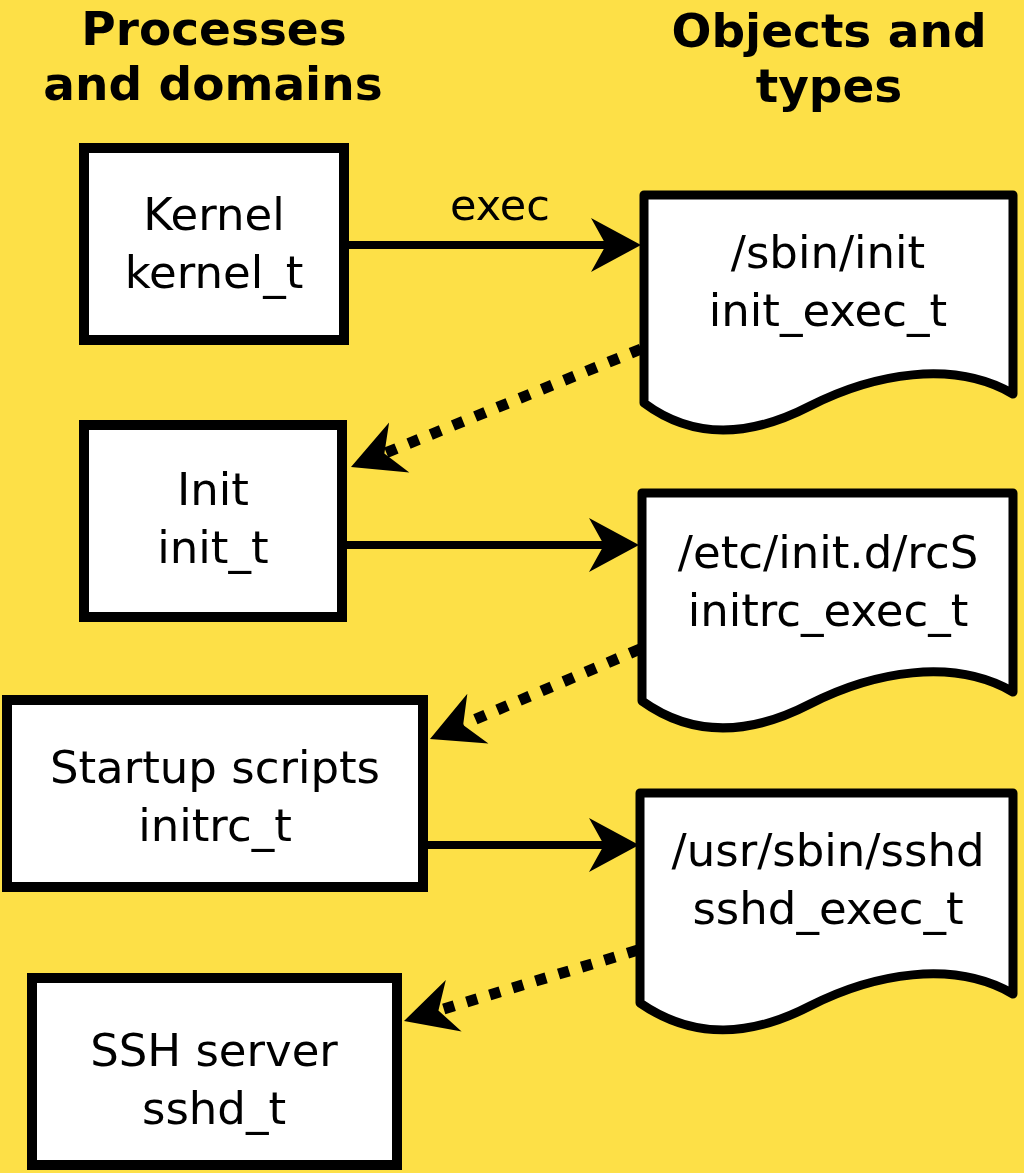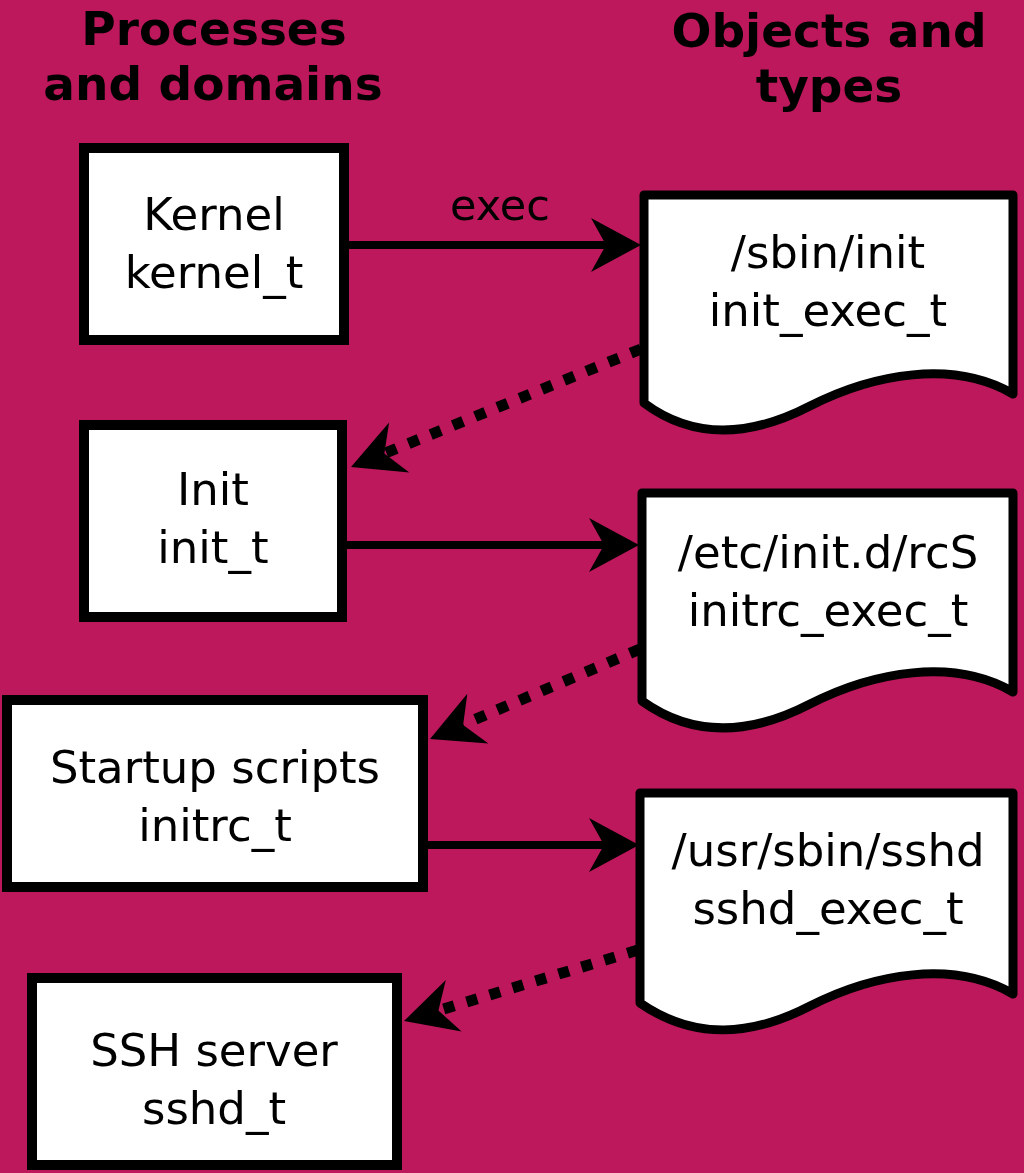--- a/index.html
+++ b/index.html
@@ -4,21 +4,21 @@
 <style>
   html, body {
     margin: 0;
     padding: 0;
     background: #ffffff;
   }
   .stage {
     position: relative;
     width: 1024px;
     height: 1173px;
-    background: #be185d;
+    background: #fde047;
     overflow: hidden;
   }
   svg {
     display: block;
   }
   text {
     font-family: "DejaVu Sans", "Liberation Sans", sans-serif;
     fill: #000000;
   }
   .hdr {

